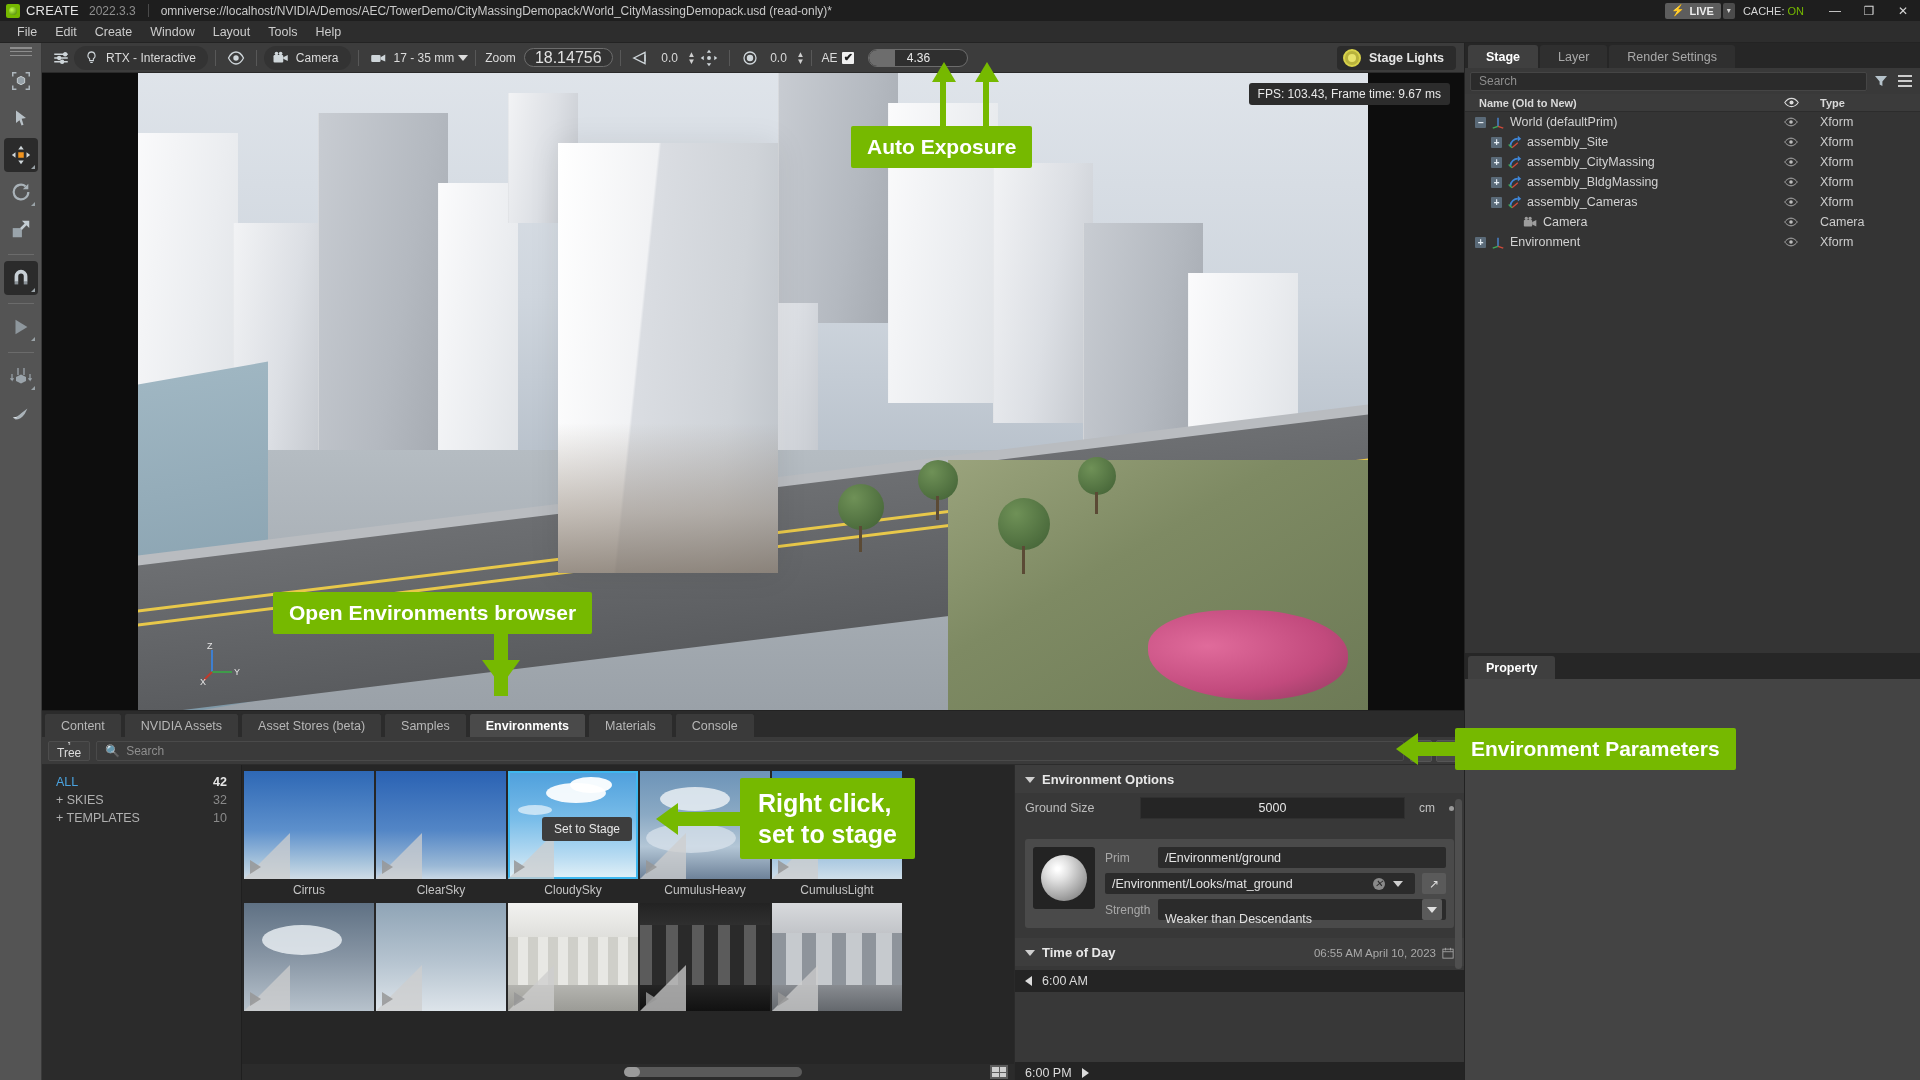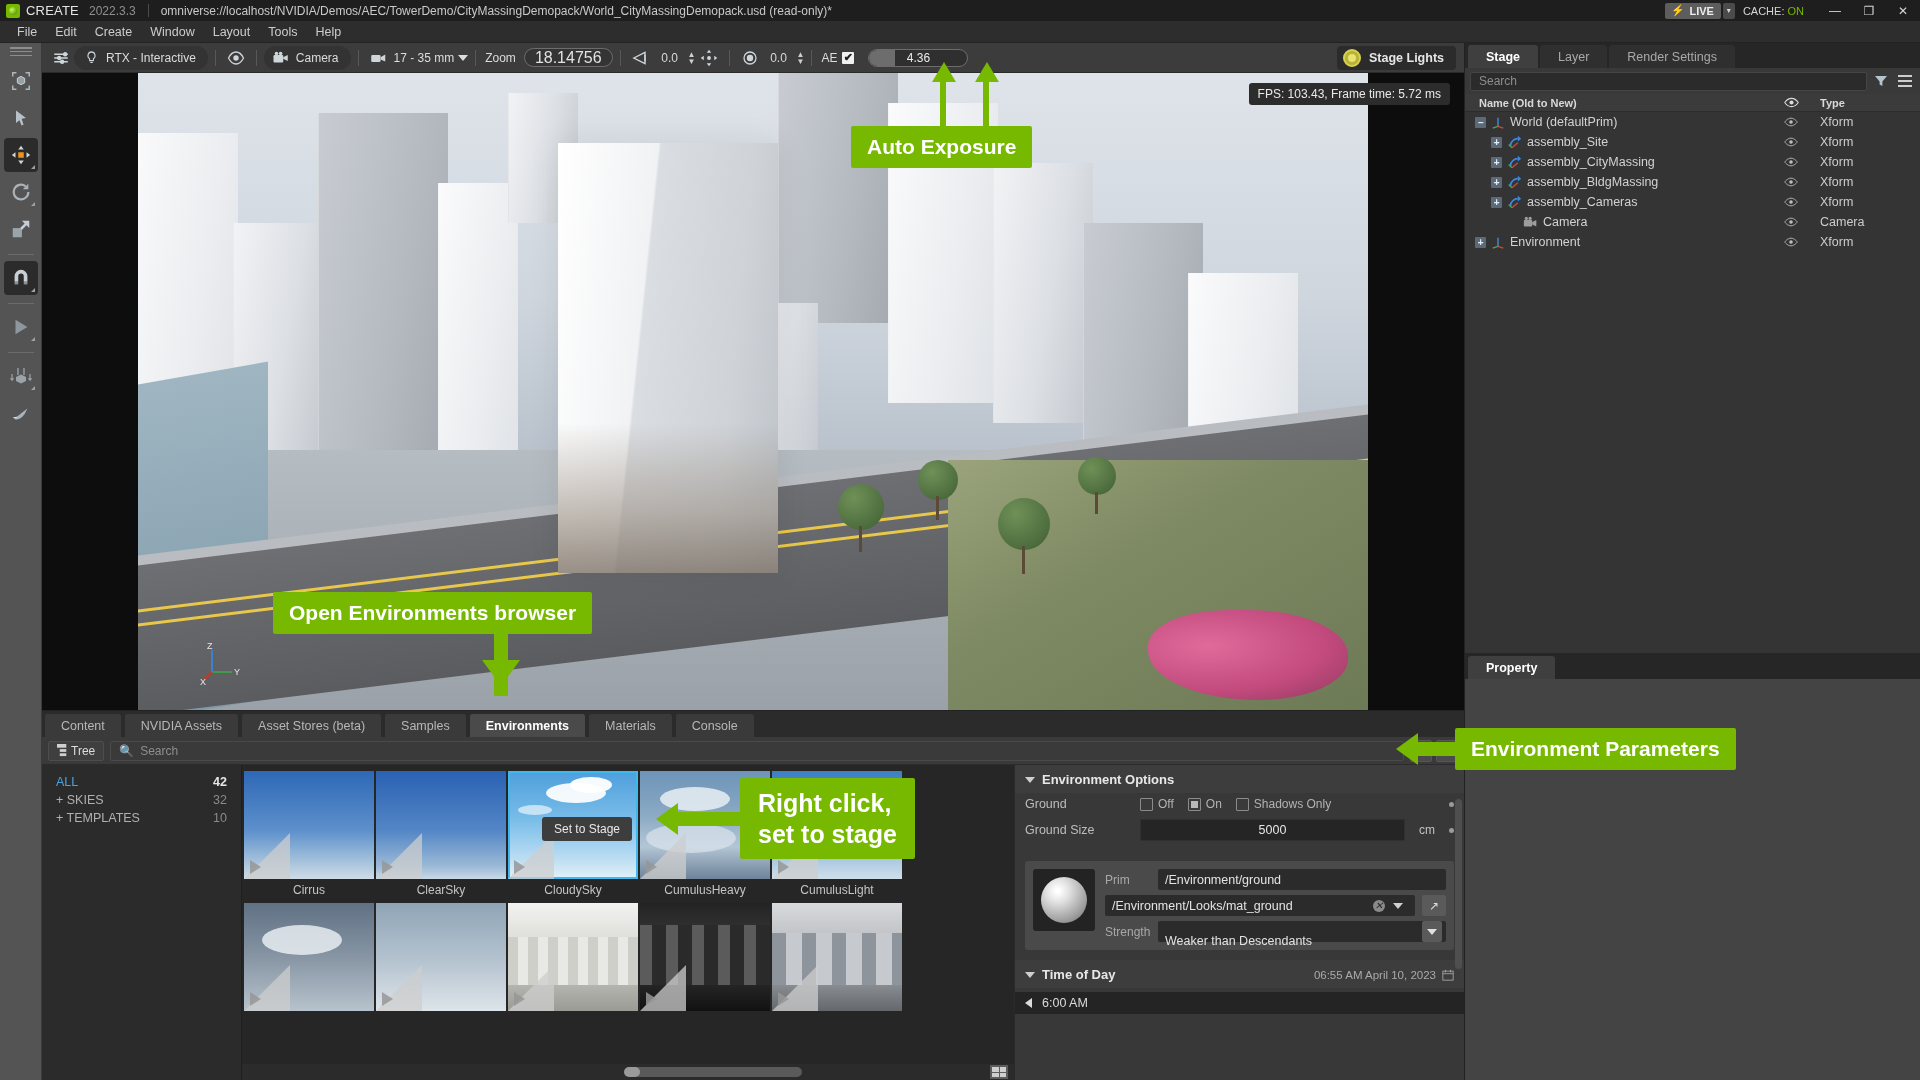--- a/index.html
+++ b/index.html
@@ -145,21 +145,21 @@
   
   .bottompanel{flex:none;height:370px;background:#333;display:flex;flex-direction:column;border-top:1px solid #222;}
   .btabs{height:26px;background:#2b2b2b;display:flex;align-items:flex-end;padding-left:2px;flex:none;}
   .btab{
     height:24px;padding:0 16px;display:flex;align-items:center;font-size:12.5px;color:#b7b7b7;
     background:#3a3a3a;margin-right:2px;border-radius:3px 3px 0 0;border:1px solid #2b2b2b;border-bottom:none;
   }
   .btab.active{background:#4a4a4a;color:#ffffff;font-weight:bold;}
   .bsearchrow{height:28px;background:#3a3a3a;display:flex;align-items:center;flex:none;border-bottom:1px solid #2c2c2c;}
   .treebtn{display:flex;align-items:center;gap:1px;background:#3f3f3f;border:1px solid #4d4d4d;height:20px;
-    padding:0 8px;margin-left:6px;border-radius:2px;font-size:12px;color:#dcdcdc;}
+    padding:0 8px;margin-left:6px;border-radius:2px;font-size:12px;color:#dcdcdc;flex-direction:column;}
   .bsearch{flex:1;display:flex;align-items:center;gap:6px;margin:0 6px;height:20px;background:#3a3a3a;
     border:1px solid #4a4a4a;border-radius:2px;padding:0 8px;color:#8e8e8e;font-size:12px;}
   .bsearch-icons{display:flex;gap:4px;margin-right:6px;}
   .bicon{width:22px;height:22px;background:#4a4a4a;border:1px solid #565656;border-radius:2px;
     display:flex;align-items:center;justify-content:center;color:#d2d2d2;font-size:12px;}
   .bcontent{flex:1;display:flex;min-height:0;}
   .btree{width:200px;background:#2b2b2b;border-right:1px solid #1f1f1f;padding:8px 0;flex:none;}
   .btree-row{display:flex;justify-content:space-between;padding:2px 14px;font-size:12.5px;color:#b0b0b0;}
   .btree-row.sel{color:#4aa3e0;}
   .btree-row.sel .cnt{color:#e7e7e7;font-weight:bold;}
@@ -505,21 +505,21 @@
             <svg width="46" height="46" viewBox="0 0 46 46">
               <line x1="14" y1="32" x2="14" y2="10" stroke="#3e7fd0" stroke-width="2"></line>
               <line x1="14" y1="32" x2="34" y2="32" stroke="#3f9b4a" stroke-width="2"></line>
               <line x1="14" y1="32" x2="6" y2="40" stroke="#c0392b" stroke-width="2"></line>
               <text x="9" y="9" font-size="9" fill="#e6e6e6" font-family="Liberation Sans">Z</text>
               <text x="36" y="35" font-size="9" fill="#e6e6e6" font-family="Liberation Sans">Y</text>
               <text x="2" y="45" font-size="9" fill="#e6e6e6" font-family="Liberation Sans">X</text>
             </svg>
           </div>
         </div>
-        <div class="vp-fps">FPS: 103.43, Frame time: 5.72 ms</div>
+        <div class="vp-fps">FPS: 103.43, Frame time: 9.67 ms</div>
       </div>
 
       <div class="bottompanel">
         <div class="btabs">
           <div class="btab">Content</div>
           <div class="btab">NVIDIA Assets</div>
           <div class="btab">Asset Stores (beta)</div>
           <div class="btab">Samples</div>
           <div class="btab active">Environments</div>
           <div class="btab">Materials</div>
@@ -656,32 +656,20 @@
                 </div>
             </div>
           </div>
 
           <div class="envparams">
             <div class="sec-head">
               <i class="tri"></i>
               <span class="ttl">Environment Options</span>
             </div>
 
-            <div class="prow">
-              <span class="plabel">Ground</span>
-              <span style="display:flex;align-items:center;flex:1">
-                <i class="cbox"></i>
-                <span class="cbtxt">Off</span>
-                <i class="cbox on"></i>
-                <span class="cbtxt">On</span>
-                <i class="cbox"></i>
-                <span class="cbtxt">Shadows Only</span>
-              </span>
-              <i class="dot"></i>
-            </div>
 
             <div class="prow">
               <span class="plabel">Ground Size</span>
               <span class="numfield">5000</span>
               <span class="unit">cm</span>
               <i class="dot"></i>
             </div>
 
             <div class="matbox">
               <div class="matsphere">

